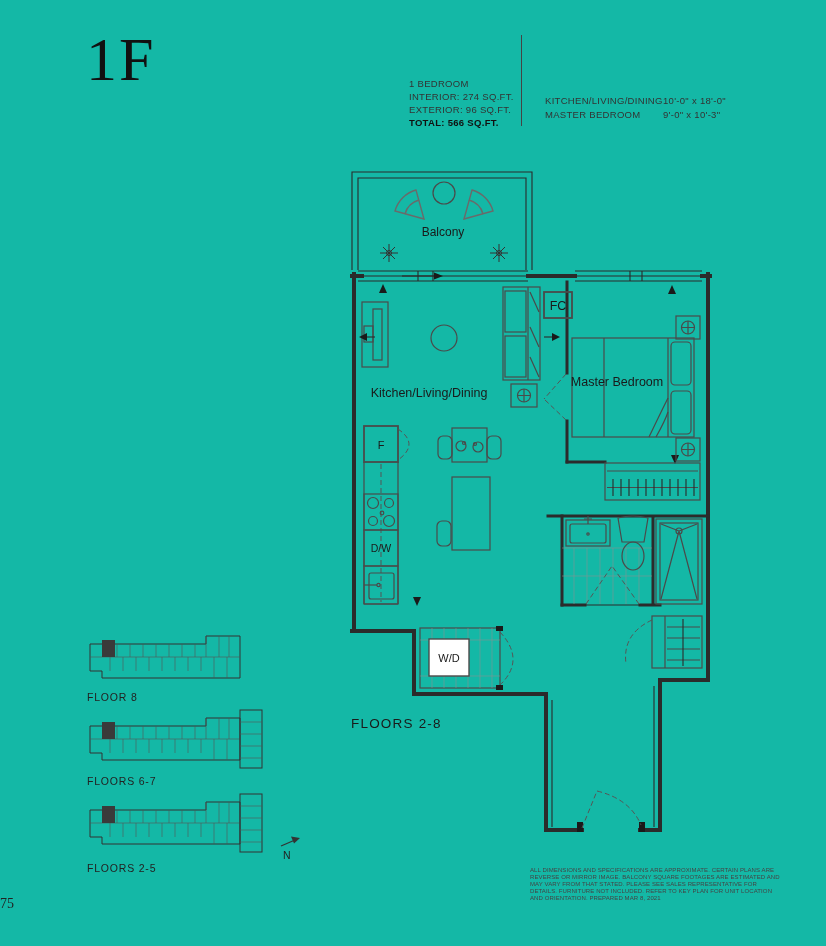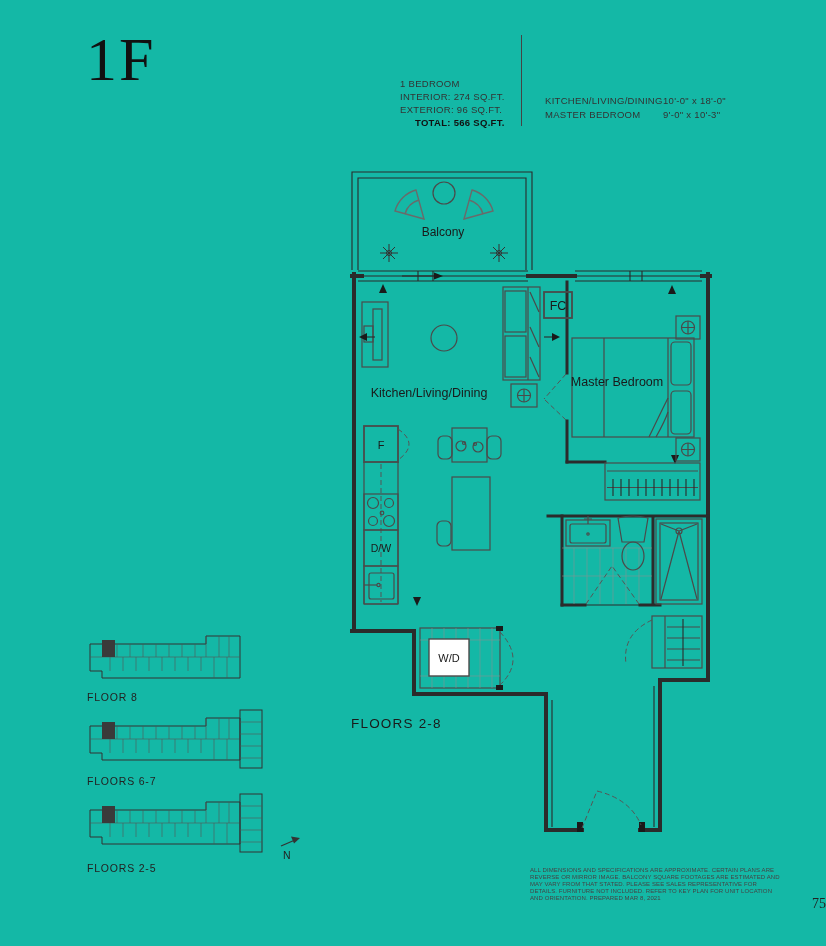--- a/index.html
+++ b/index.html
@@ -2,30 +2,30 @@
 <html><head>
 <meta charset="utf-8">
 <style>
   html,body{margin:0;padding:0;background:#e8e8e8;}
   #page{position:relative;width:826px;height:946px;background:#14b8a6;overflow:hidden;
         font-family:"Liberation Sans",sans-serif;color:#1a1a1a;}
   .abs{position:absolute;}
   
   #unit-code{left:86px;top:24px;font-family:"Liberation Serif",serif;font-size:62px;
              font-weight:400;letter-spacing:2px;color:#111;}
-  #summary{left:400px;top:77px;font-size:9.5px;line-height:13px;letter-spacing:.3px;color:#333;}
-  #summary .total{font-weight:700;color:#111;text-align:right;}
+  #summary{left:409px;top:77px;font-size:9.5px;line-height:13px;letter-spacing:.3px;color:#333;}
+  #summary .total{font-weight:700;color:#111;}
   #divider{left:521px;top:35px;width:1px;height:91px;background:#444;}
   #rooms{left:545px;top:94px;font-size:9.5px;line-height:14px;letter-spacing:.3px;color:#333;}
   .room-row{display:flex;}
   .room-name{width:118px;}
   
   #disclaimer{left:530px;top:867px;width:225px;font-size:6px;line-height:7px;color:#444;
               letter-spacing:.1px;white-space:nowrap;}
-  #page-number{left:0;top:896px;width:826px;text-align:right;
+  #page-number{left:0;top:896px;width:826px;text-align:left;
                font-family:"Liberation Serif",serif;font-size:14px;color:#222;}
   
   .wall{stroke:#2b2b2b;stroke-width:4;fill:none;stroke-linecap:square;}
   .iwall{stroke:#2b2b2b;stroke-width:3;fill:none;stroke-linecap:square;}
   .thin{stroke:#2b2b2b;stroke-width:1.1;fill:none;}
   .furn{stroke:#4a4a4a;stroke-width:1.2;fill:none;}
   .furn2{stroke:#4a4a4a;stroke-width:1.8;fill:none;}
   .gray{stroke:#6a6a6a;stroke-width:1.4;fill:none;}
   .dash{stroke:#555;stroke-width:1;fill:none;stroke-dasharray:5 3;}
   .tile{stroke:#8f8f8f;stroke-width:.55;fill:none;}

